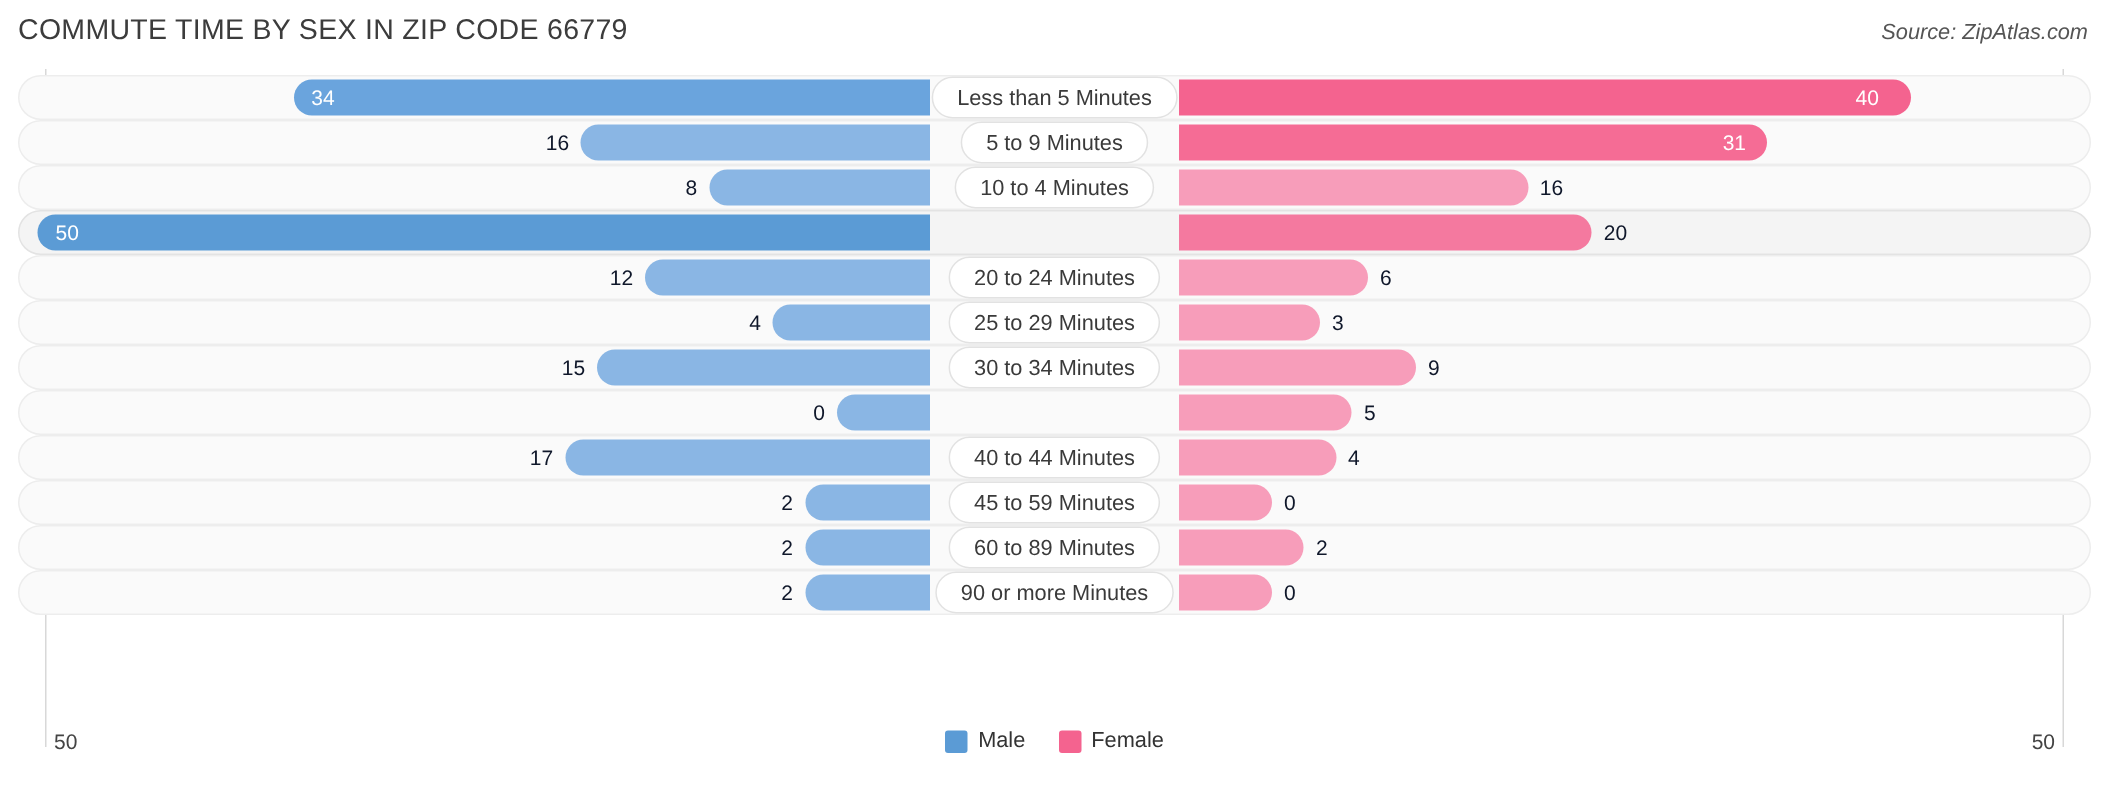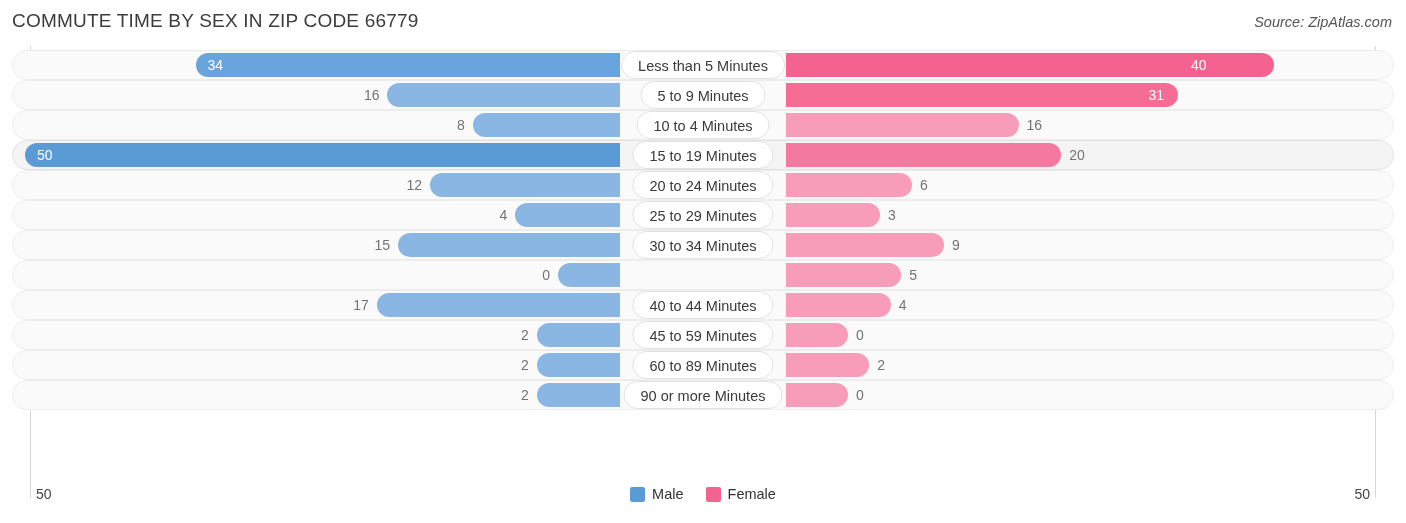--- a/index.html
+++ b/index.html
@@ -63,21 +63,21 @@
     left:786px;
   }
   .row.highlight .bar.male{background:#5b9bd5;}
   .row.highlight .bar.female{background:#f4799f;}
   .row.r1 .bar.male{background:#6aa4dd;}
   .row.r1 .bar.female{background:#f4638f;}
   .row.r2 .bar.female{background:#f56c95;}
 
   .vlabel{
     position:absolute; top:0; height:30px; line-height:30px;
-    font-size:14px; color:#737373; white-space:nowrap;
+    font-size:14px; color:#0f172a; white-space:nowrap;
   }
   .vlabel.male-out{ text-align:right; }
   .vlabel.female-out{ text-align:left; }
   .vlabel.inside{ color:#ffffff; }
 
   .cat-pill{
     position:absolute;
     left:50%; top:1px;
     transform:translateX(-50%);
     height:28px; line-height:28px;
@@ -116,21 +116,21 @@
 
 <div class="gridline left"></div>
 <div class="gridline right"></div>
 
 <div class="rows" id="rows">
     <div class="row r1">
       <div class="track"></div>
       <div class="bar male" style="width: 424.44px;"></div>
       <div class="bar female" style="width: 488.4px;"></div>
       <div class="vlabel inside" style="left: 207.56px;">34</div>
-      <div class="vlabel inside" style="left: 1191px;">40</div>
+      <div class="vlabel inside" style="left: 1237px;">40</div>
       <div class="cat-pill">Less than 5 Minutes</div>
     </div>
     <div class="row r2">
       <div class="track"></div>
       <div class="bar male" style="width: 232.56px;"></div>
       <div class="bar female" style="width: 392.46px;"></div>
       <div class="vlabel male-out" style="right: 1026.56px;">16</div>
       <div class="vlabel inside" style="left: 1148.46px;">31</div>
       <div class="cat-pill">5 to 9 Minutes</div>
     </div>
@@ -141,21 +141,20 @@
       <div class="vlabel male-out" style="right: 941.28px;">8</div>
       <div class="vlabel female-out" style="left: 1026.56px;">16</div>
       <div class="cat-pill">10 to 4 Minutes</div>
     </div>
     <div class="row r4 highlight">
       <div class="track"></div>
       <div class="bar male" style="width: 595px;"></div>
       <div class="bar female" style="width: 275.2px;"></div>
       <div class="vlabel inside" style="left: 37px;">50</div>
       <div class="vlabel female-out" style="left: 1069.2px;">20</div>
-      <div class="cat-pill">15 to 19 Minutes</div>
     </div>
     <div class="row r5">
       <div class="track"></div>
       <div class="bar male" style="width: 189.92px;"></div>
       <div class="bar female" style="width: 125.96px;"></div>
       <div class="vlabel male-out" style="right: 983.92px;">12</div>
       <div class="vlabel female-out" style="left: 919.96px;">6</div>
       <div class="cat-pill">20 to 24 Minutes</div>
     </div>
     <div class="row r6">

